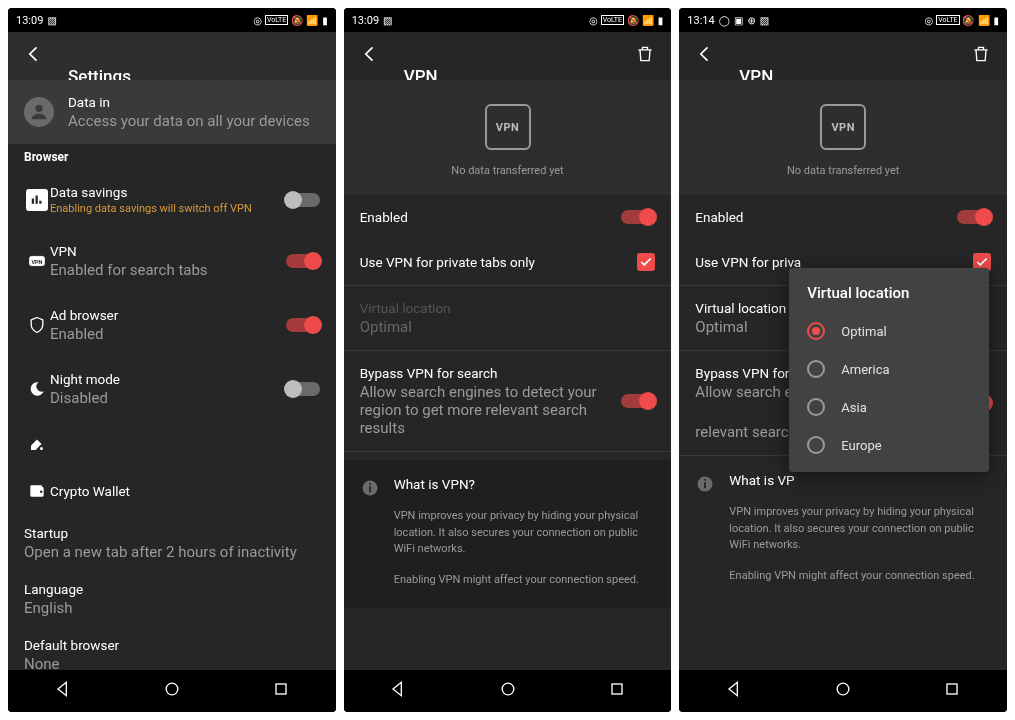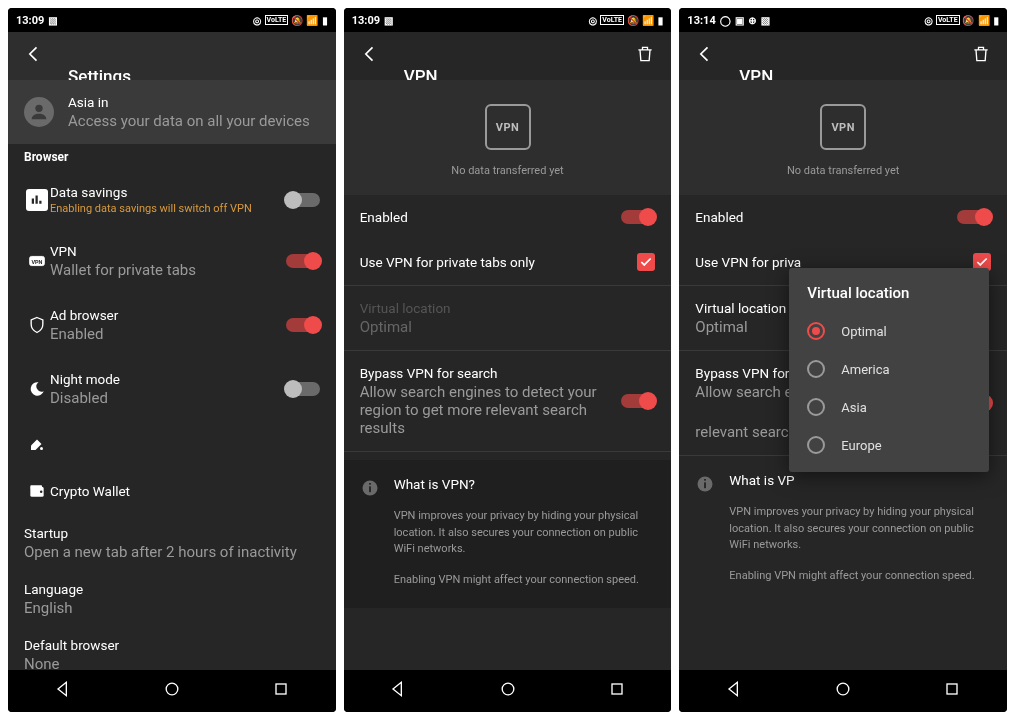--- a/index.html
+++ b/index.html
@@ -1,18 +1,18 @@
 <!DOCTYPE html>
 <html><head>
 <meta charset="utf-8">
 <style>
   * { box-sizing: border-box; margin: 0; padding: 0; }
   body { background:#fff; font-family: Roboto, Arial, sans-serif; display:flex; gap:8px; padding:8px; }
   .phone { width:331px; height:704px; background:#1b1b1b; position:relative; overflow:hidden; display:flex; flex-direction:column; border-radius:4px;}
-  .status-bar { height:24px; background:#000; color:#fff; display:flex; justify-content:space-between; align-items:center; padding:0 8px; font-size:11px; font-weight:700; }
+  .status-bar { height:24px; background:#000; color:#fff; display:flex; justify-content:space-between; align-items:center; padding:0 8px; font-size:11px; font-weight:400; }
   .status-left { display:flex; align-items:center; gap:4px; }
   .status-right { display:flex; align-items:center; gap:3px; }
   .app-bar { height:48px; display:flex; align-items:center; padding:0 16px; gap:24px; background:#2e2e2e;}
   .app-bar.dark { background:#262626; }
   .app-bar .title { color:#fff; font-size:17px; font-weight:500;margin-top:40px; }
   .app-bar .spacer { flex:1; }
   .content { flex:1; overflow:hidden; background:#262626; color:#fff; }
   .row { display:flex; align-items:center; padding:14px 16px; }
   .row.tight { padding:10px 16px; }
   .row .texts { flex:1; }
@@ -139,21 +139,21 @@
   </div>
 
   <div class="content">
     <div class="account-row signin-row-wrap">
       <div class="avatar">
           <svg viewBox="0 0 24 24" width="22" height="22">
             <use href="#i-person"></use>
           </svg>
         </div>
       <div class="texts">
-        <div class="title-line">Asia in</div>
+        <div class="title-line">Data in</div>
         <div class="sub-line">Access your data on all your devices</div>
       </div>
     </div>
 
     <div class="section-label">Browser</div>
 
     <div class="row">
       <div class="icon-slot">
           <div style="width:22px;height:22px;background:#fff;border-radius:3px;display:flex;align-items:center;justify-content:center">
             <svg viewBox="0 0 24 24" width="18" height="18">
@@ -171,21 +171,21 @@
     </div>
 
     <div class="row">
       <div class="icon-slot">
           <svg viewBox="0 0 24 24" width="22" height="22">
             <use href="#i-vpn"></use>
           </svg>
         </div>
       <div class="texts">
         <div class="title-line">VPN</div>
-        <div class="sub-line">Wallet for private tabs</div>
+        <div class="sub-line">Enabled for search tabs</div>
       </div>
       <div class="toggle on">
           <div class="knob"></div>
         </div>
     </div>
 
     <div class="row">
       <div class="icon-slot">
           <svg viewBox="0 0 24 24" width="20" height="20">
             <use href="#i-shield"></use>

